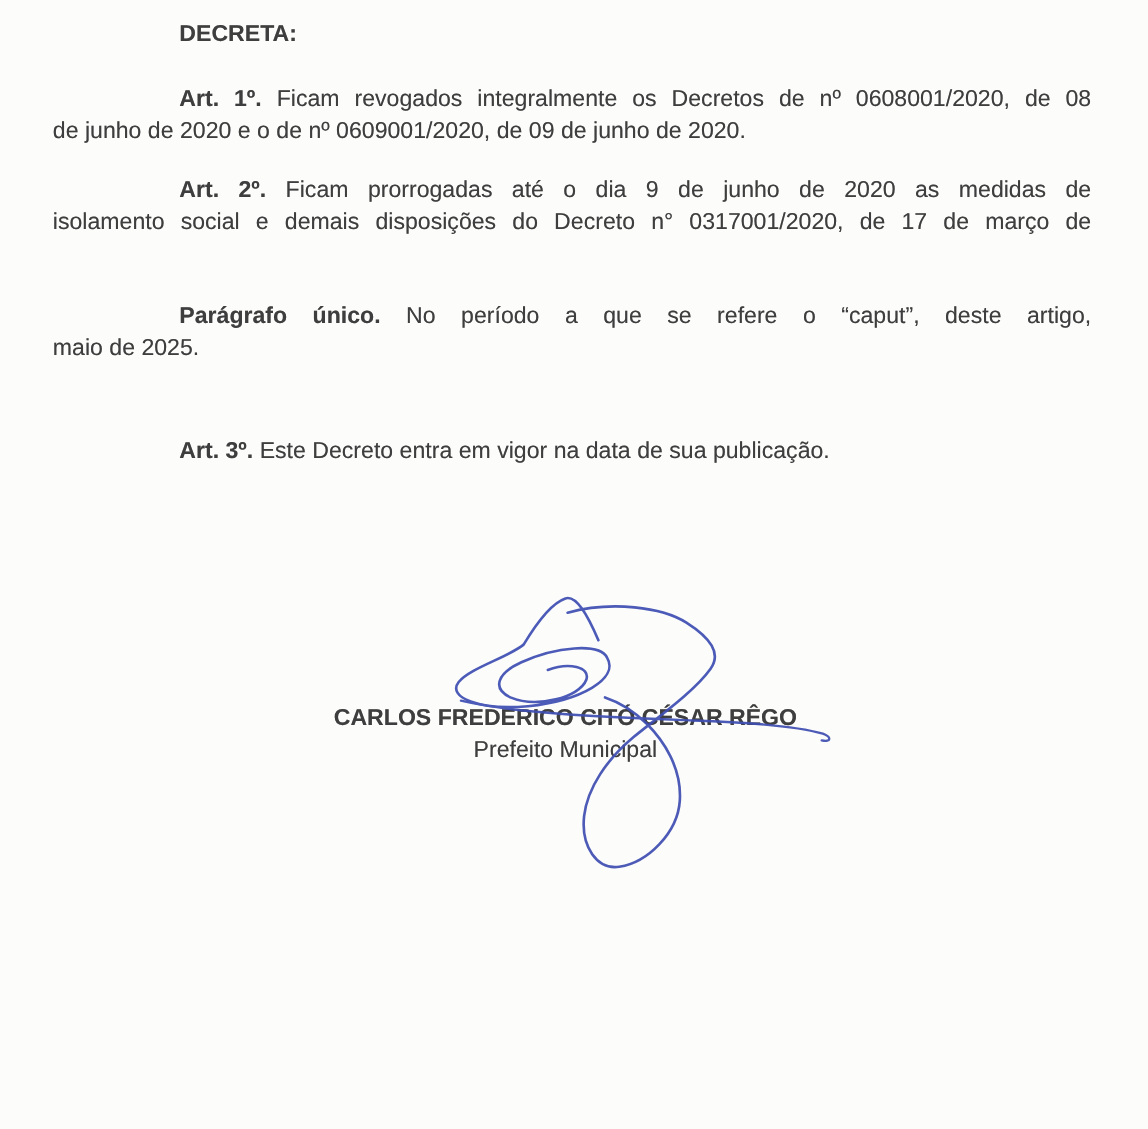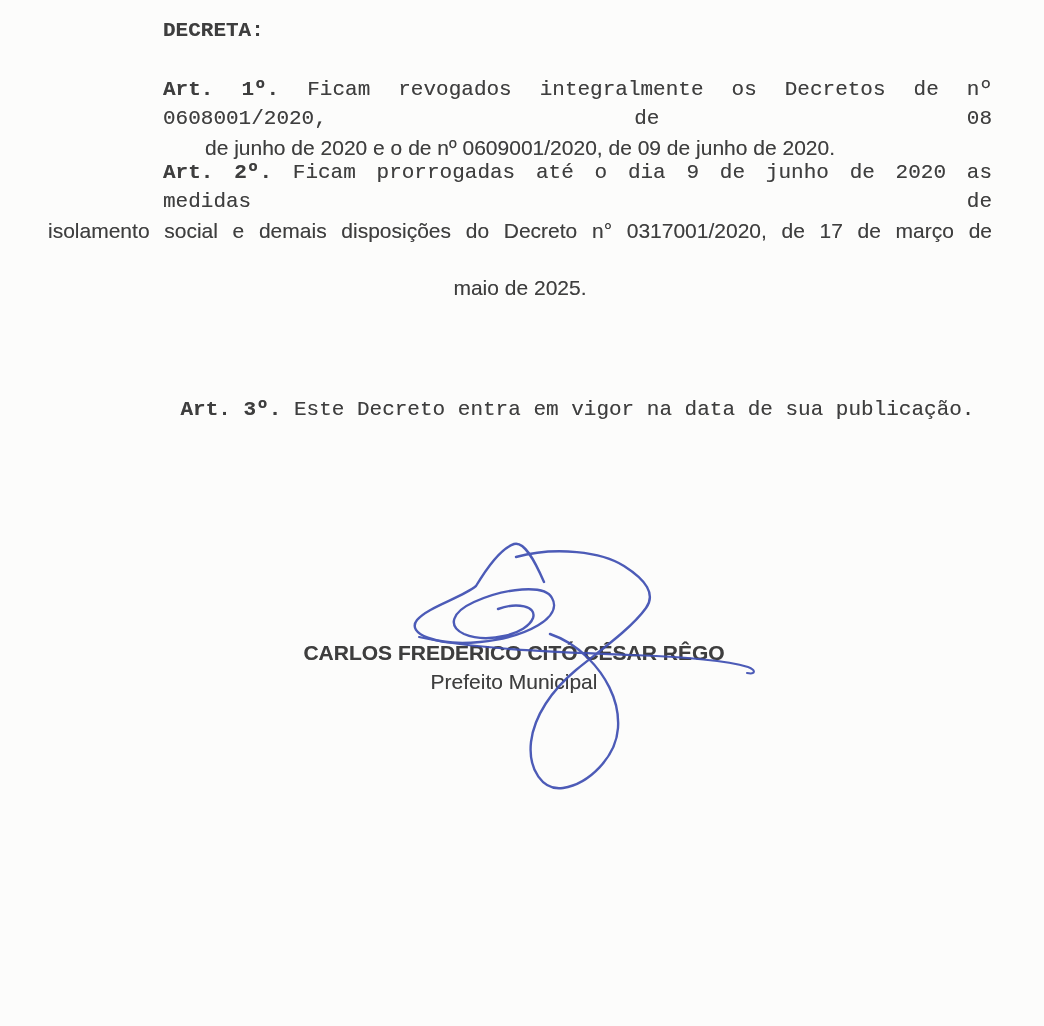--- a/index.html
+++ b/index.html
@@ -18,26 +18,26 @@
   }
   .block {
     position: absolute;
     left: 48px;
     width: 944px;
     font-size: 21px;
     line-height: 29px;
     box-sizing: border-box;
     text-shadow: 0 0 0.6px rgba(62,62,62,0.45);
   }
-  .line { display: block; text-align: center; }
+  .line { display: block; }
   .just {
     text-align: justify;
     text-align-last: justify;
   }
-  .ind { padding-left: 115px; font-family: Liberation Mono, monospace; }
+  .ind { padding-left: 115px; }
   .ind-closing { padding-left: 92px; }
   .bold { font-weight: bold; }
   b { font-weight: bold; }
   .center { text-align: center; }
   .name-block { left: 48px; width: 932px; }
   .sig-overlay {
     position: absolute;
     left: 0;
     top: 0;
     width: 1044px;
@@ -56,20 +56,21 @@
     <div class="line just ind"><b>Art. 1º.</b> <span>Ficam revogados integralmente os Decretos de nº 0608001/2020, de 08</span></div>
     <div class="line">de junho de 2020 e o de nº 0609001/2020, de 09 de junho de 2020.</div>
   </div>
 
   <div class="block" style="top:158px">
     <div class="line just ind"><b>Art. 2º.</b> <span>Ficam prorrogadas até o dia 9 de junho de 2020 as medidas de</span></div>
     <div class="line just">isolamento social e demais disposições do Decreto n° 0317001/2020, de 17 de março de</div>
   </div>
 
   <div class="block" style="top:273px">
+    <div class="line just ind"><b>Parágrafo único.</b> <span>No período a que se refere o “caput”, deste artigo,</span></div>
     <div class="line">maio de 2025.</div>
   </div>
 
   <div class="block" style="top:395px">
     <div class="line ind"><b>Art. 3º.</b> <span>Este Decreto entra em vigor na data de sua publicação.</span></div>
   </div>
 
 
   <div class="block name-block center" style="top:638px">
     <div class="line bold">CARLOS FREDERICO CITÓ CÉSAR RÊGO</div>

